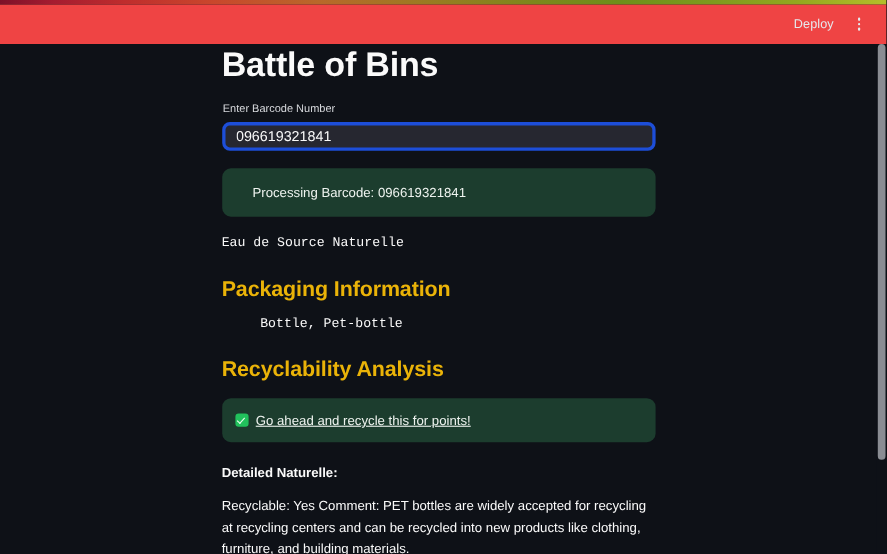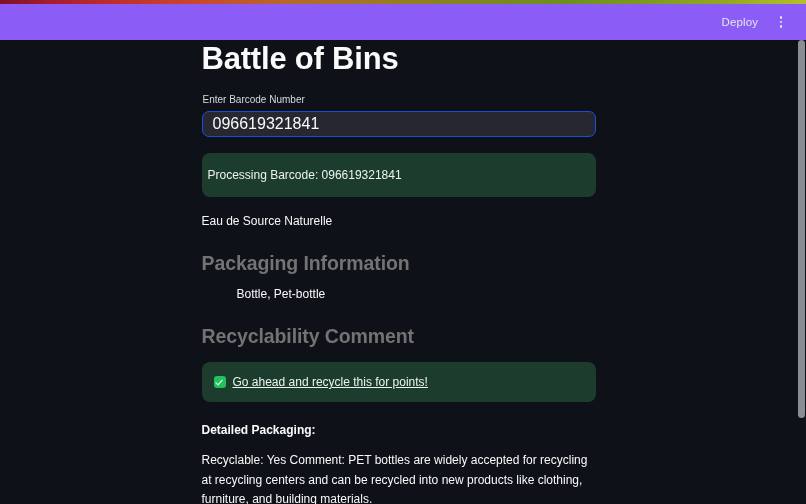--- a/index.html
+++ b/index.html
@@ -36,21 +36,21 @@
         #b4bf2a 100%);
     z-index: 30;
   }
 
   
   .app-header {
     position: absolute;
     top: 4px; left: 0;
     width: 806px;
     height: 36px;
-    background: #8b5cf6;
+    background: #ef4444;
     display: flex;
     align-items: center;
     justify-content: flex-end;
     padding-right: 14px;
     box-sizing: border-box;
     z-index: 20;
   }
   .deploy-button {
     font-size: 11.5px;
     color: #e6e8ec;
@@ -131,38 +131,38 @@
     font-size: 10px;
     color: #d7d9dd;
     margin: 0 0 4px 1px;
     line-height: 1.5;
   }
   .text-input {
     width: 394px;
     height: 26px;
     box-sizing: border-box;
     background: #262730;
-    border: 1px solid #1d4ed8;
+    border: 3px solid #1d4ed8;
     border-radius: 7px;
     color: #fafafa;
     font-family: "Liberation Sans", "DejaVu Sans", sans-serif;
-    font-size: 16px;
+    font-size: 13px;
     padding: 0 10px;
     outline: none;
     display: block;
   }
 
   
   .success-box {
     margin-top: 16px;
     width: 394px;
     box-sizing: border-box;
     background: #1c3d2e;
     border-radius: 8px;
-    padding: 13px 6px;
+    padding: 13px 28px;
     font-size: 12px;
     line-height: 1.5;
     color: #eef3ef;
     display: flex;
     align-items: center;
     gap: 7px;
   }
   .success-box.with-icon { padding: 11px 12px; text-decoration: underline; }
   .check-icon {
     width: 12px;
@@ -184,27 +184,28 @@
     transform: rotate(42deg);
   }
 
   
   p.body-text {
     font-size: 12px;
     line-height: 1.62;
     color: #fafafa;
     margin: 0;
     padding: 15px 0 0 0;
+    font-family: Liberation Mono, monospace;
   }
   p.body-text.tight { padding-top: 0; margin-left: 35px; }
   h2.section-title {
     font-size: 19.5px;
     font-weight: 700;
     letter-spacing: -0.1px;
-    color: #737373;
+    color: #eab308;
     margin: 0;
     padding: 20px 0 8px 0;
     line-height: 1.3;
   }
   .bold-label {
     font-size: 12px;
     font-weight: 700;
     color: #fafafa;
     margin: 0;
     padding: 19px 0 0 0;
@@ -244,28 +245,28 @@
     <div class="success-box">
       <span>Processing Barcode: 096619321841</span>
     </div>
 
     <p class="body-text">Eau de Source Naturelle</p>
 
     <h2 class="section-title">Packaging Information</h2>
 
     <p class="body-text tight">Bottle, Pet-bottle</p>
 
-    <h2 class="section-title">Recyclability Comment</h2>
+    <h2 class="section-title">Recyclability Analysis</h2>
 
     <div class="success-box with-icon" style="margin-top:5px">
       <span class="check-icon"></span>
       <span>Go ahead and recycle this for points!</span>
     </div>
 
-    <p class="bold-label">Detailed Packaging:</p>
+    <p class="bold-label">Detailed Naturelle:</p>
 
     <p class="analysis-text">Recyclable: Yes Comment: PET bottles are widely accepted for recycling at recycling centers and can be recycled into new products like clothing, furniture, and building materials.</p>
 
   </div>
 </div>
 
 <div class="scroll-track">
   <div class="scroll-thumb"></div>
 </div>
 

